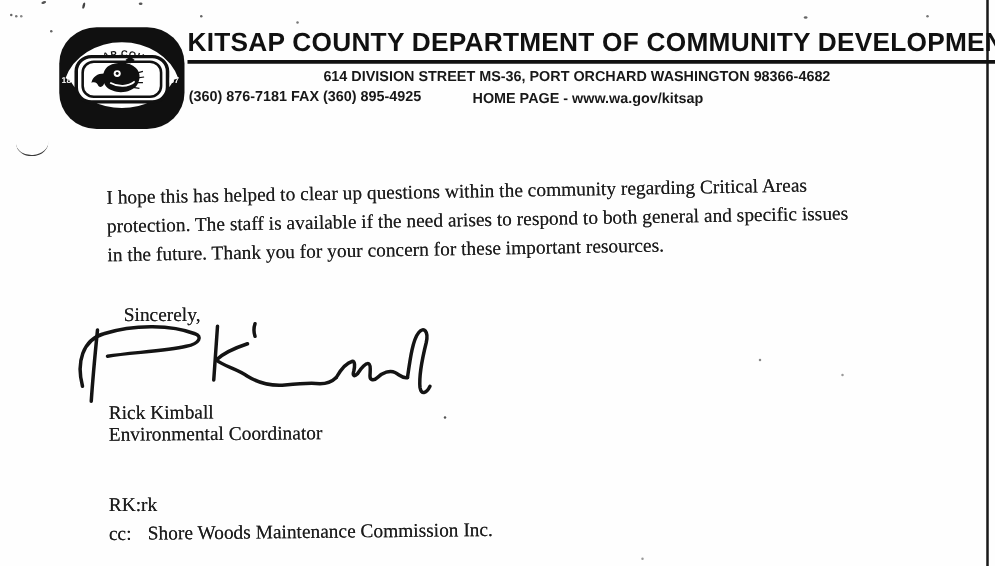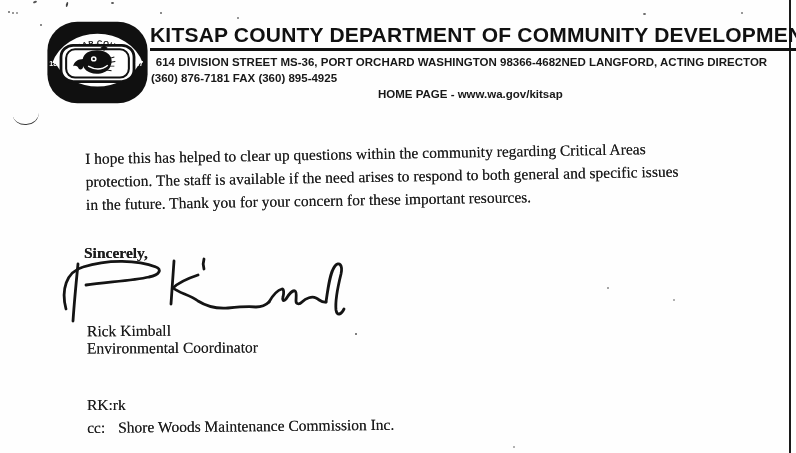--- a/index.html
+++ b/index.html
@@ -26,30 +26,30 @@
     font-family:"Liberation Sans", sans-serif;
     font-weight:bold;font-size:11.5px;line-height:14px;
     white-space:nowrap;color:#181818;
   }
   .lh-row2{
     position:absolute;left:151px;top:71px;width:621px;height:16px;
     font-family:Liberation Sans, sans-serif;
     font-weight:bold;font-size:11.5px;line-height:14px;
     white-space:nowrap;color:#181818;
   }
-  .lh-homepage{position:absolute;left:227px;top:16px;}
+  .lh-homepage{position:absolute;left:227px;top:1px;}
   
   .typed{
     position:absolute;white-space:nowrap;
     font-size:15.5px;line-height:23px;
     text-shadow:0 0 .5px rgba(10,10,10,.75);
   }
   .para{left:85px;top:131px;transform:rotate(-1deg);transform-origin:0 0;}
   .para .bline{display:block;}
-  .salutation{left:84px;top:241px;font-weight:bold;}
+  .salutation{left:99px;top:241px;}
   .signer-name{left:87px;top:319px;transform:rotate(-.4deg);}
   .signer-title{left:87px;top:336px;transform:rotate(-.4deg);}
   .initials{left:87px;top:379px;margin-top:14px;}
   .ccline{left:87px;top:416px;transform:rotate(-.6deg);transform-origin:0 0;}
   .ccline .cc-value{margin-left:13px;}
   .signature{position:absolute;left:56px;top:254px;width:300px;height:80px;}
   
   .edge-line{position:absolute;left:789px;top:0;width:2px;height:453px;background:#1a1a1a;}
   .speck{position:absolute;border-radius:50%;}
   .squiggle{
@@ -109,21 +109,20 @@
         <path d="M45 52 C 52 56 60 56 66 51" stroke="#fff" stroke-width="1.5" fill="none"></path>
         <path d="M58 32 L62 29 L66 32 L62 35 Z" fill="#101010"></path>
         <path d="M66 44 L73 42 M67 48 L74 47 M66 52 L73 52 M63 56 L70 57" stroke="#101010" stroke-width="1.1"></path>
       </g>
     </svg>
 
     <div class="lh-title">KITSAP COUNTY DEPARTMENT OF COMMUNITY DEVELOPMENT</div>
 
     <div class="lh-row1">
       <span>614 DIVISION STREET MS-36, PORT ORCHARD WASHINGTON 98366-4682</span>
-      <span>NED LANGFORD, ACTING DIRECTOR</span>
     </div>
 
     <div class="lh-row2">
       <span>(360) 876-7181 FAX (360) 895-4925</span>
       <span class="lh-homepage">HOME PAGE - www.wa.gov/kitsap</span>
     </div>
   </header>
 
   <main>
     <p class="typed para">

